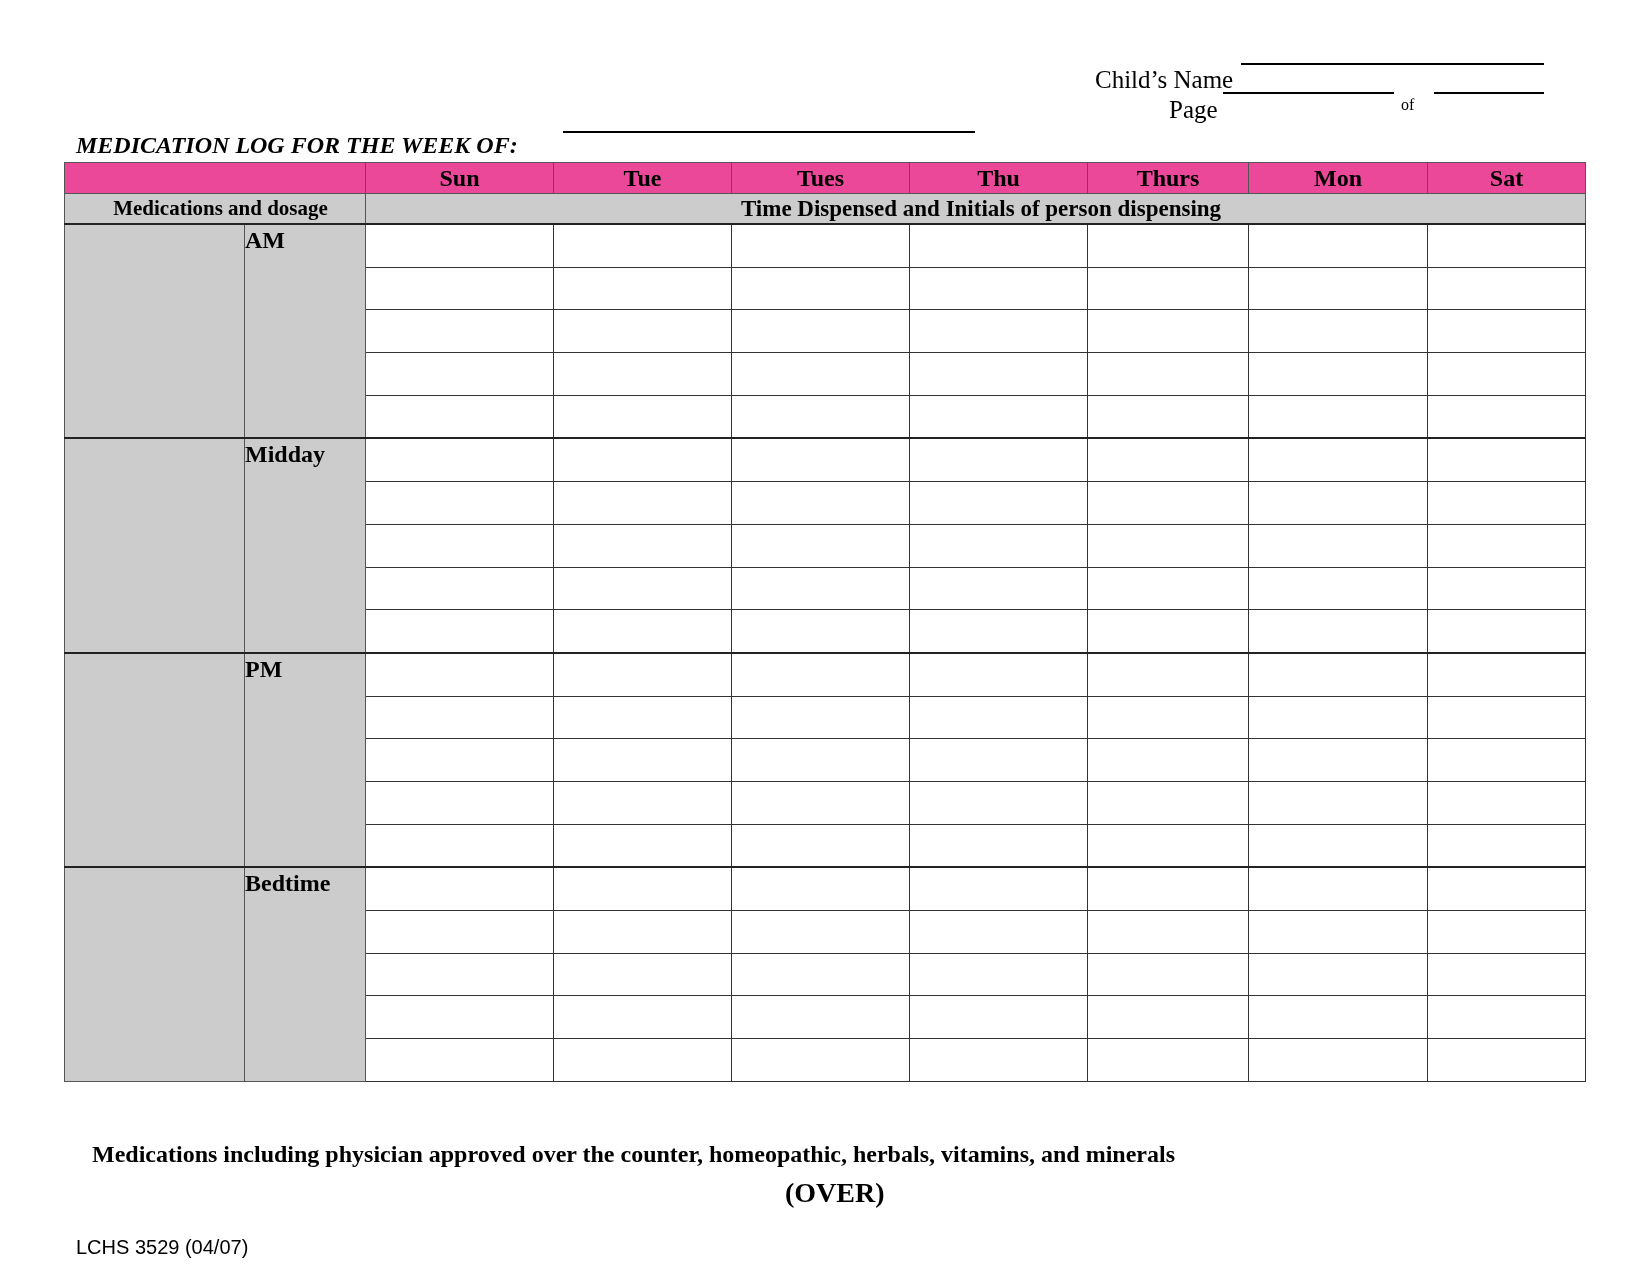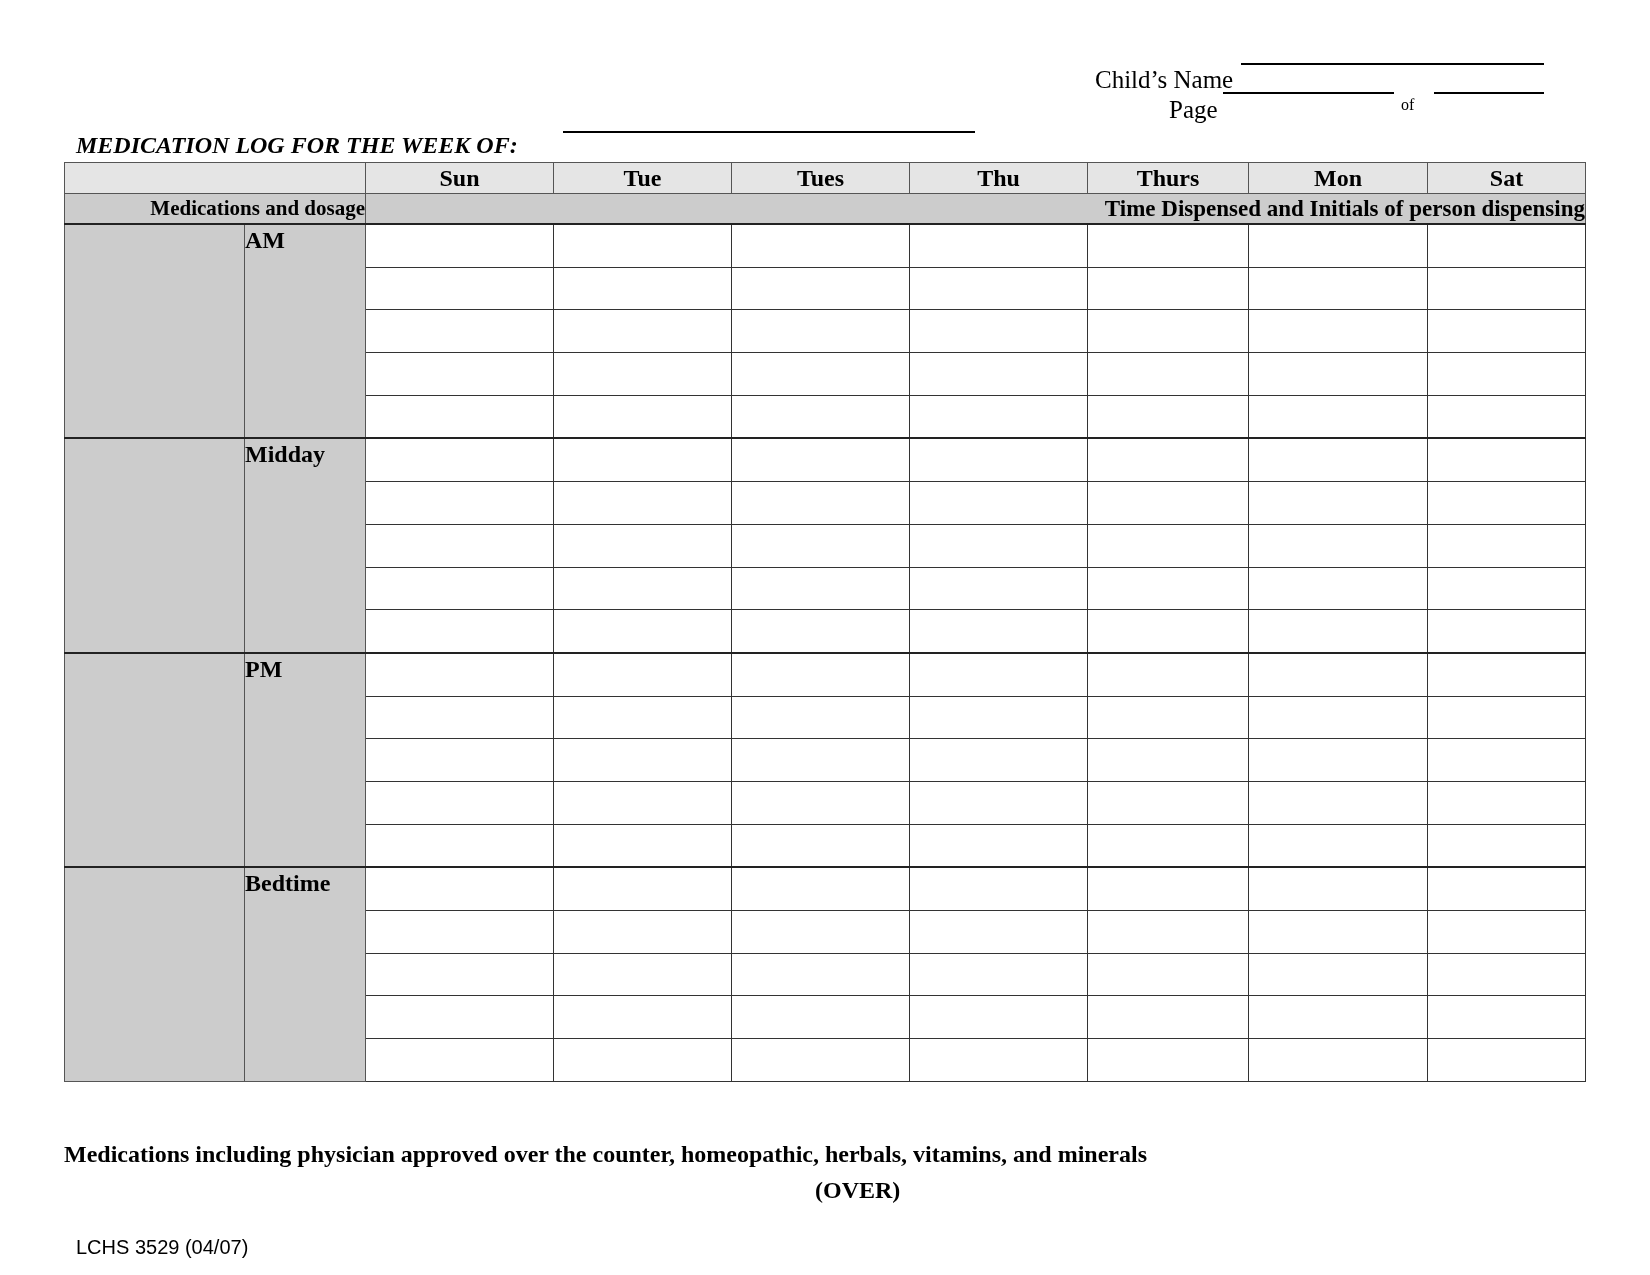--- a/index.html
+++ b/index.html
@@ -10,33 +10,33 @@
 
   #childs-name-label { left:1095px; top:38px; font-size:25px; }
   #page-label { left:1169px; top:68px; font-size:25px; }
   #of-label { left:1401px; top:68px; font-size:16px; }
 
   #title { left:76px; top:104px; font-size:24px; font-weight:bold;font-style:italic; }
 
   table.log { position:absolute; left:64px; top:162px; width:1521px;
               border-collapse:collapse; table-layout:fixed; }
   table.log td, table.log th { border:1.5px solid #555; padding:0; }
-  .hdr { background:#e5e5e5; font-weight:bold; font-size:24px; text-align:center; height:31px; }
-  .hdr2 td { background:#cccccc; font-weight:bold; font-size:23px; height:29px; text-align:right; }
+  .hdr { background:#ec4899; font-weight:bold; font-size:24px; text-align:center; height:31px; }
+  .hdr2 td { background:#cccccc; font-weight:bold; font-size:23px; height:29px; text-align:center; }
   .hdr2 .lbl-left { padding-left:11px; font-size:21px; }
   .hdr2 .lbl-right { padding-left:11px; }
   .medcell { background:#cccccc; border-top:2px solid #222 !important; }
   .slotcell { background:#cccccc; vertical-align:top; text-align:left;
               font-weight:bold; font-size:24px; padding-top:2px !important;
               border-top:2px solid #222 !important; }
   .dcell { height:41.7px; background:#fff; border-color:#333 !important; }
   .dcell.first { border-top:2px solid #222 !important; }
 
-  #footnote { left:64px; top:1113px; font-size:24px; font-weight:bold; }
-  #over { left:815px; top:1149px; font-size:24px; font-weight:bold; }
+  #footnote { left:92px; top:1113px; font-size:24px; font-weight:bold; }
+  #over { left:785px; top:1149px; font-size:28px; font-weight:bold; }
   #formcode { left:76px; top:1208px; font-size:20px;
               font-family:"Liberation Sans", "DejaVu Sans", sans-serif; }
 </style>
 </head>
 <body>
 
 <span id="childs-name-label" class="abs">Child’s Name</span>
 <div class="uline" style="left:1241px; top:63px; width:303px;"></div>
 
 <span id="page-label" class="abs">Page</span>

